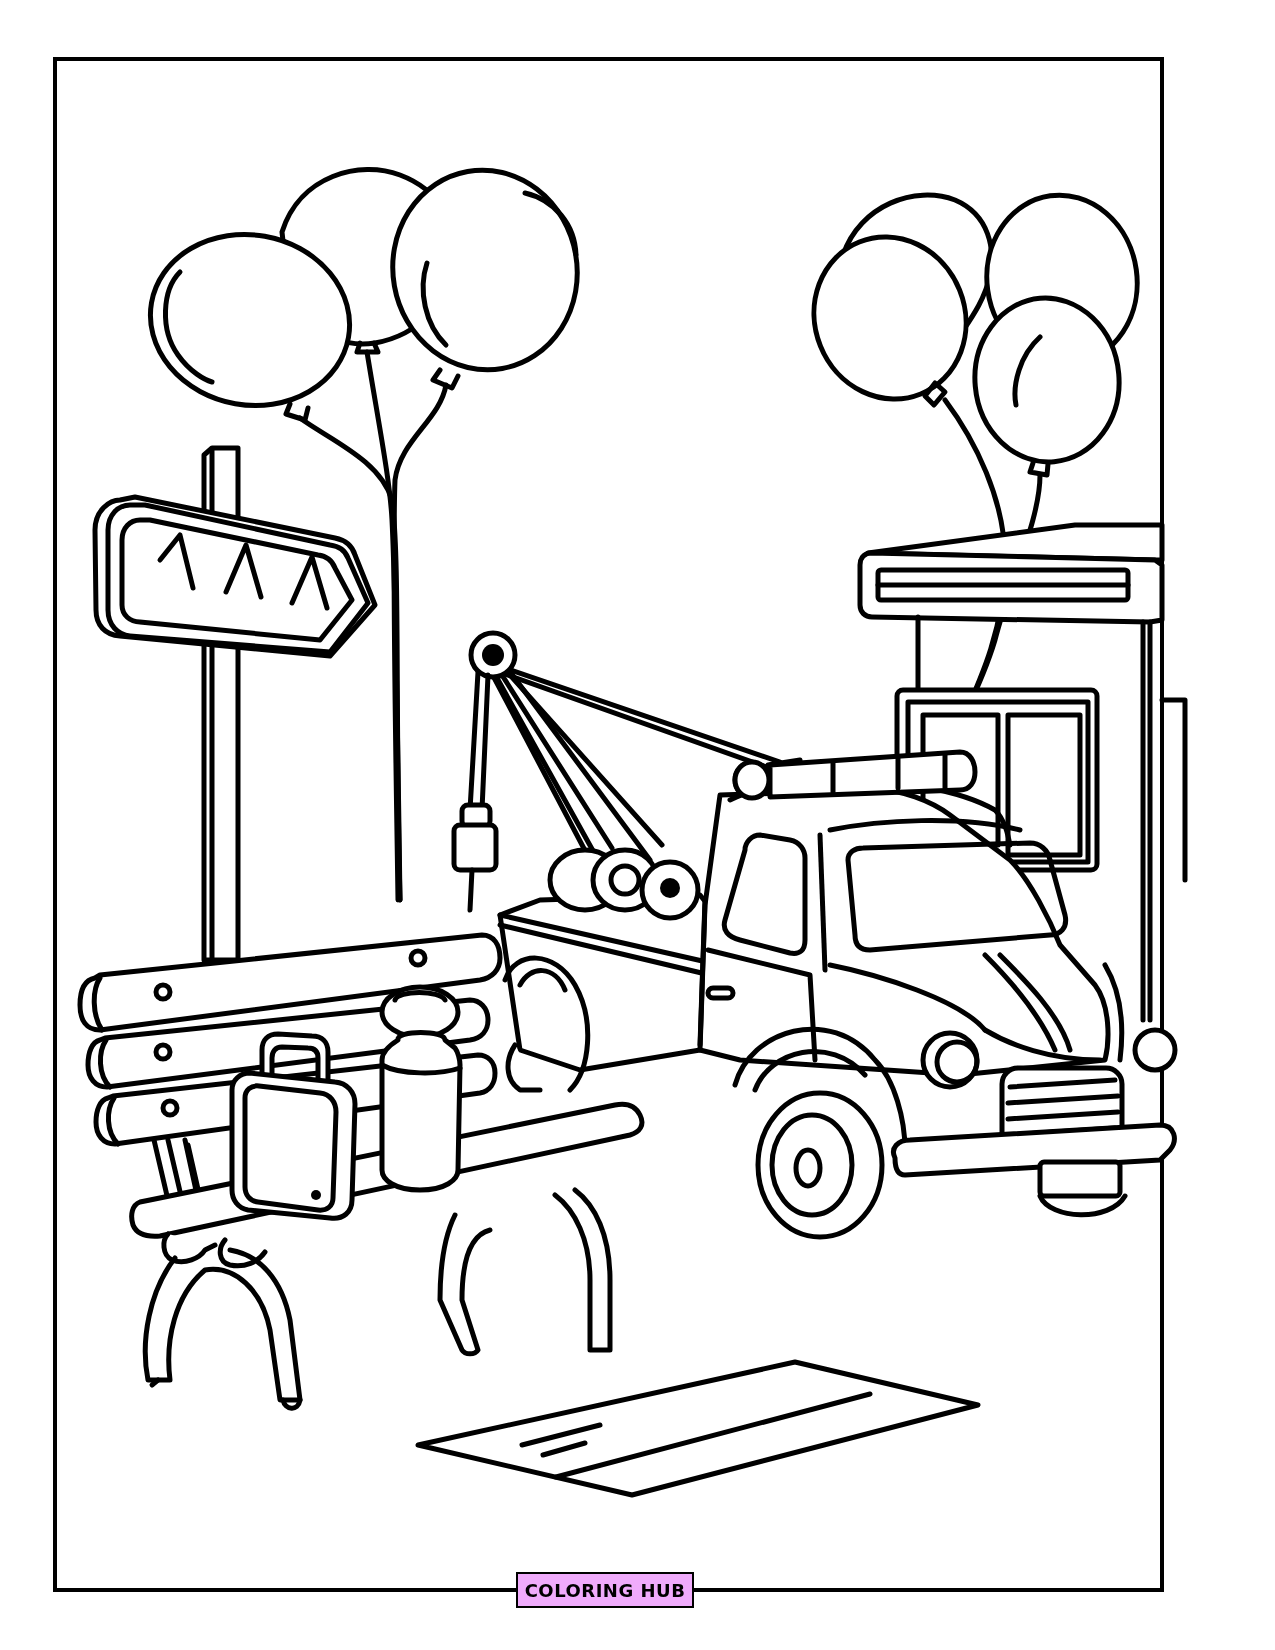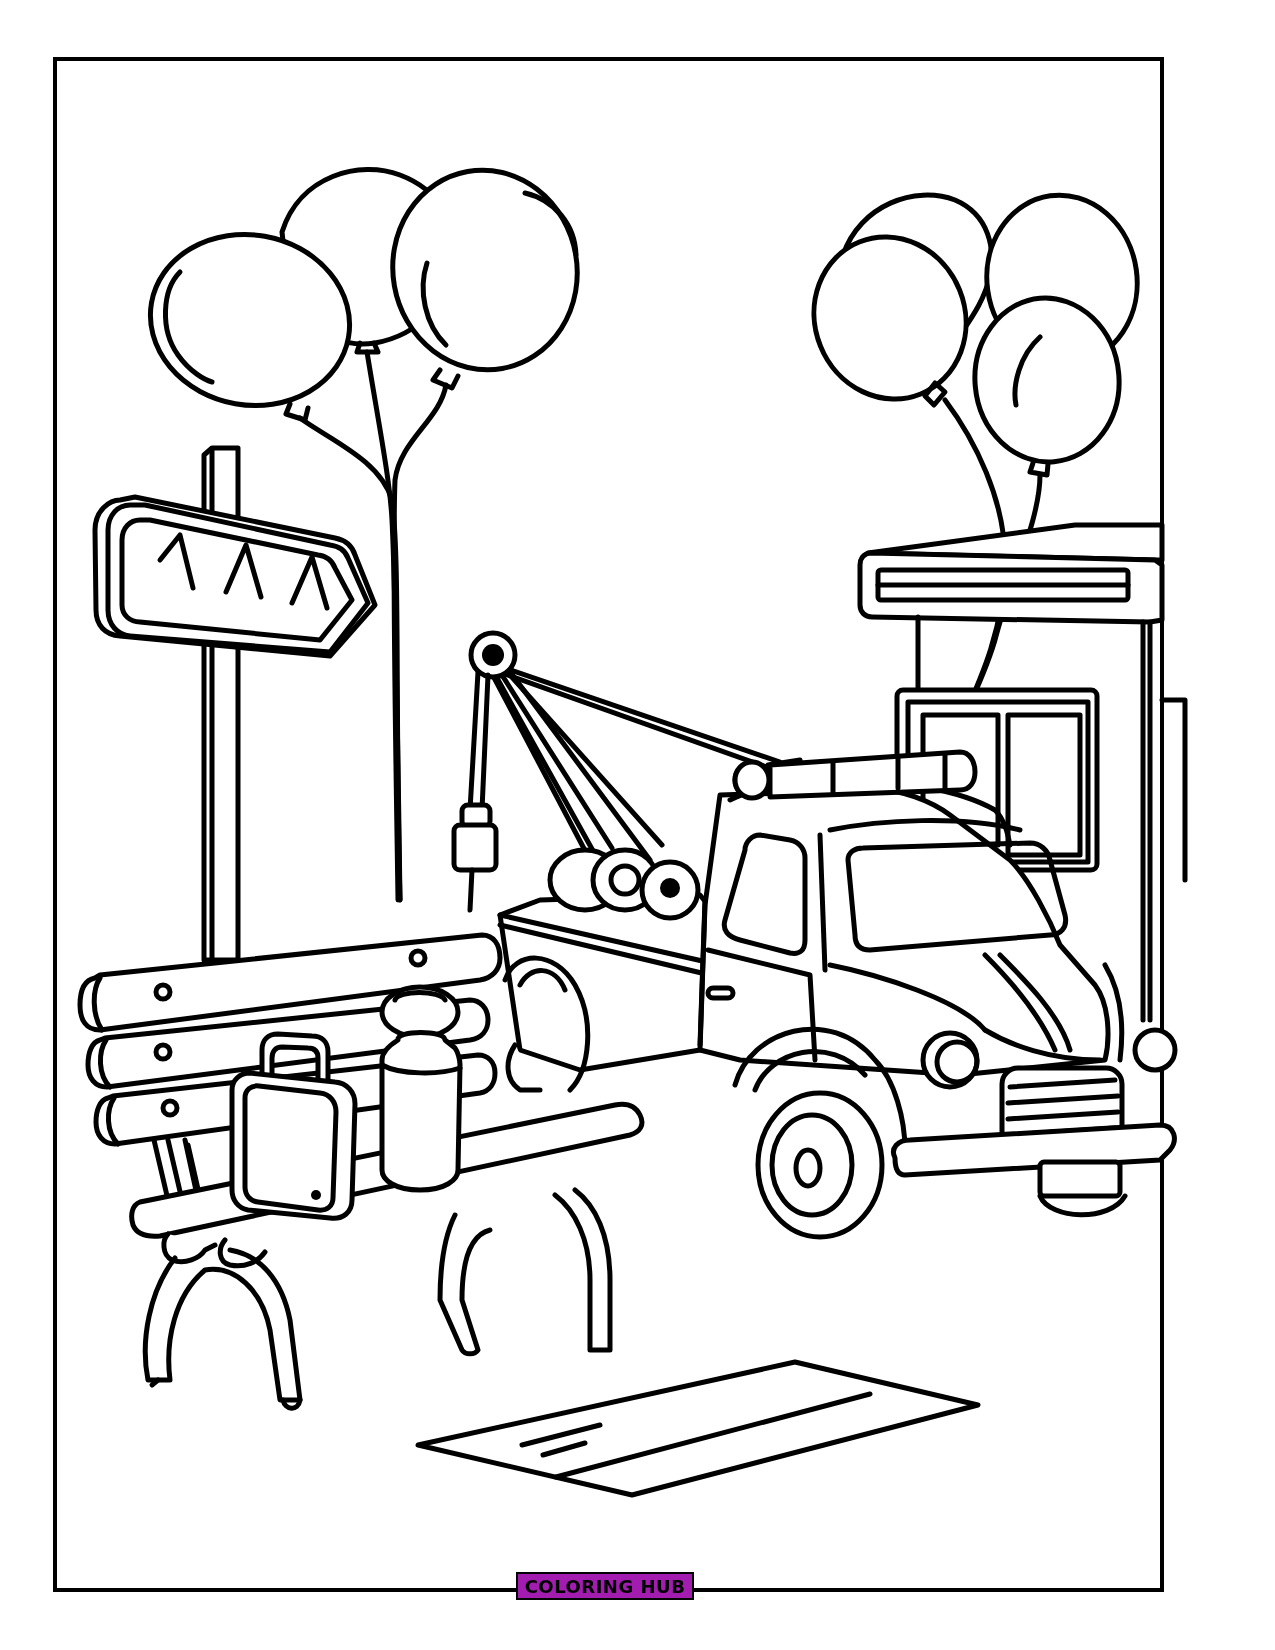--- a/index.html
+++ b/index.html
@@ -37,22 +37,22 @@
       height: 1650px;
     }
     .ln { fill: none; stroke: #000; stroke-width: 5; stroke-linecap: round; stroke-linejoin: round; }
     .ln-w { fill: #fff; stroke: #000; stroke-width: 5; stroke-linecap: round; stroke-linejoin: round; }
     .blk { fill: #000; }
     .brand {
       position: absolute;
       left: 516px;
       top: 1572px;
       width: 178px;
-      height: 28px;
-      background: #a21caf;
+      height: 36px;
+      background: #f0abfc;
       border: 2px solid #000;
       display: flex;
       align-items: center;
       justify-content: center;
       font-family: "DejaVu Sans", sans-serif;
       font-weight: bold;
       font-size: 18px;
       letter-spacing: 0.5px;
       color: #000;
       box-sizing: border-box;

